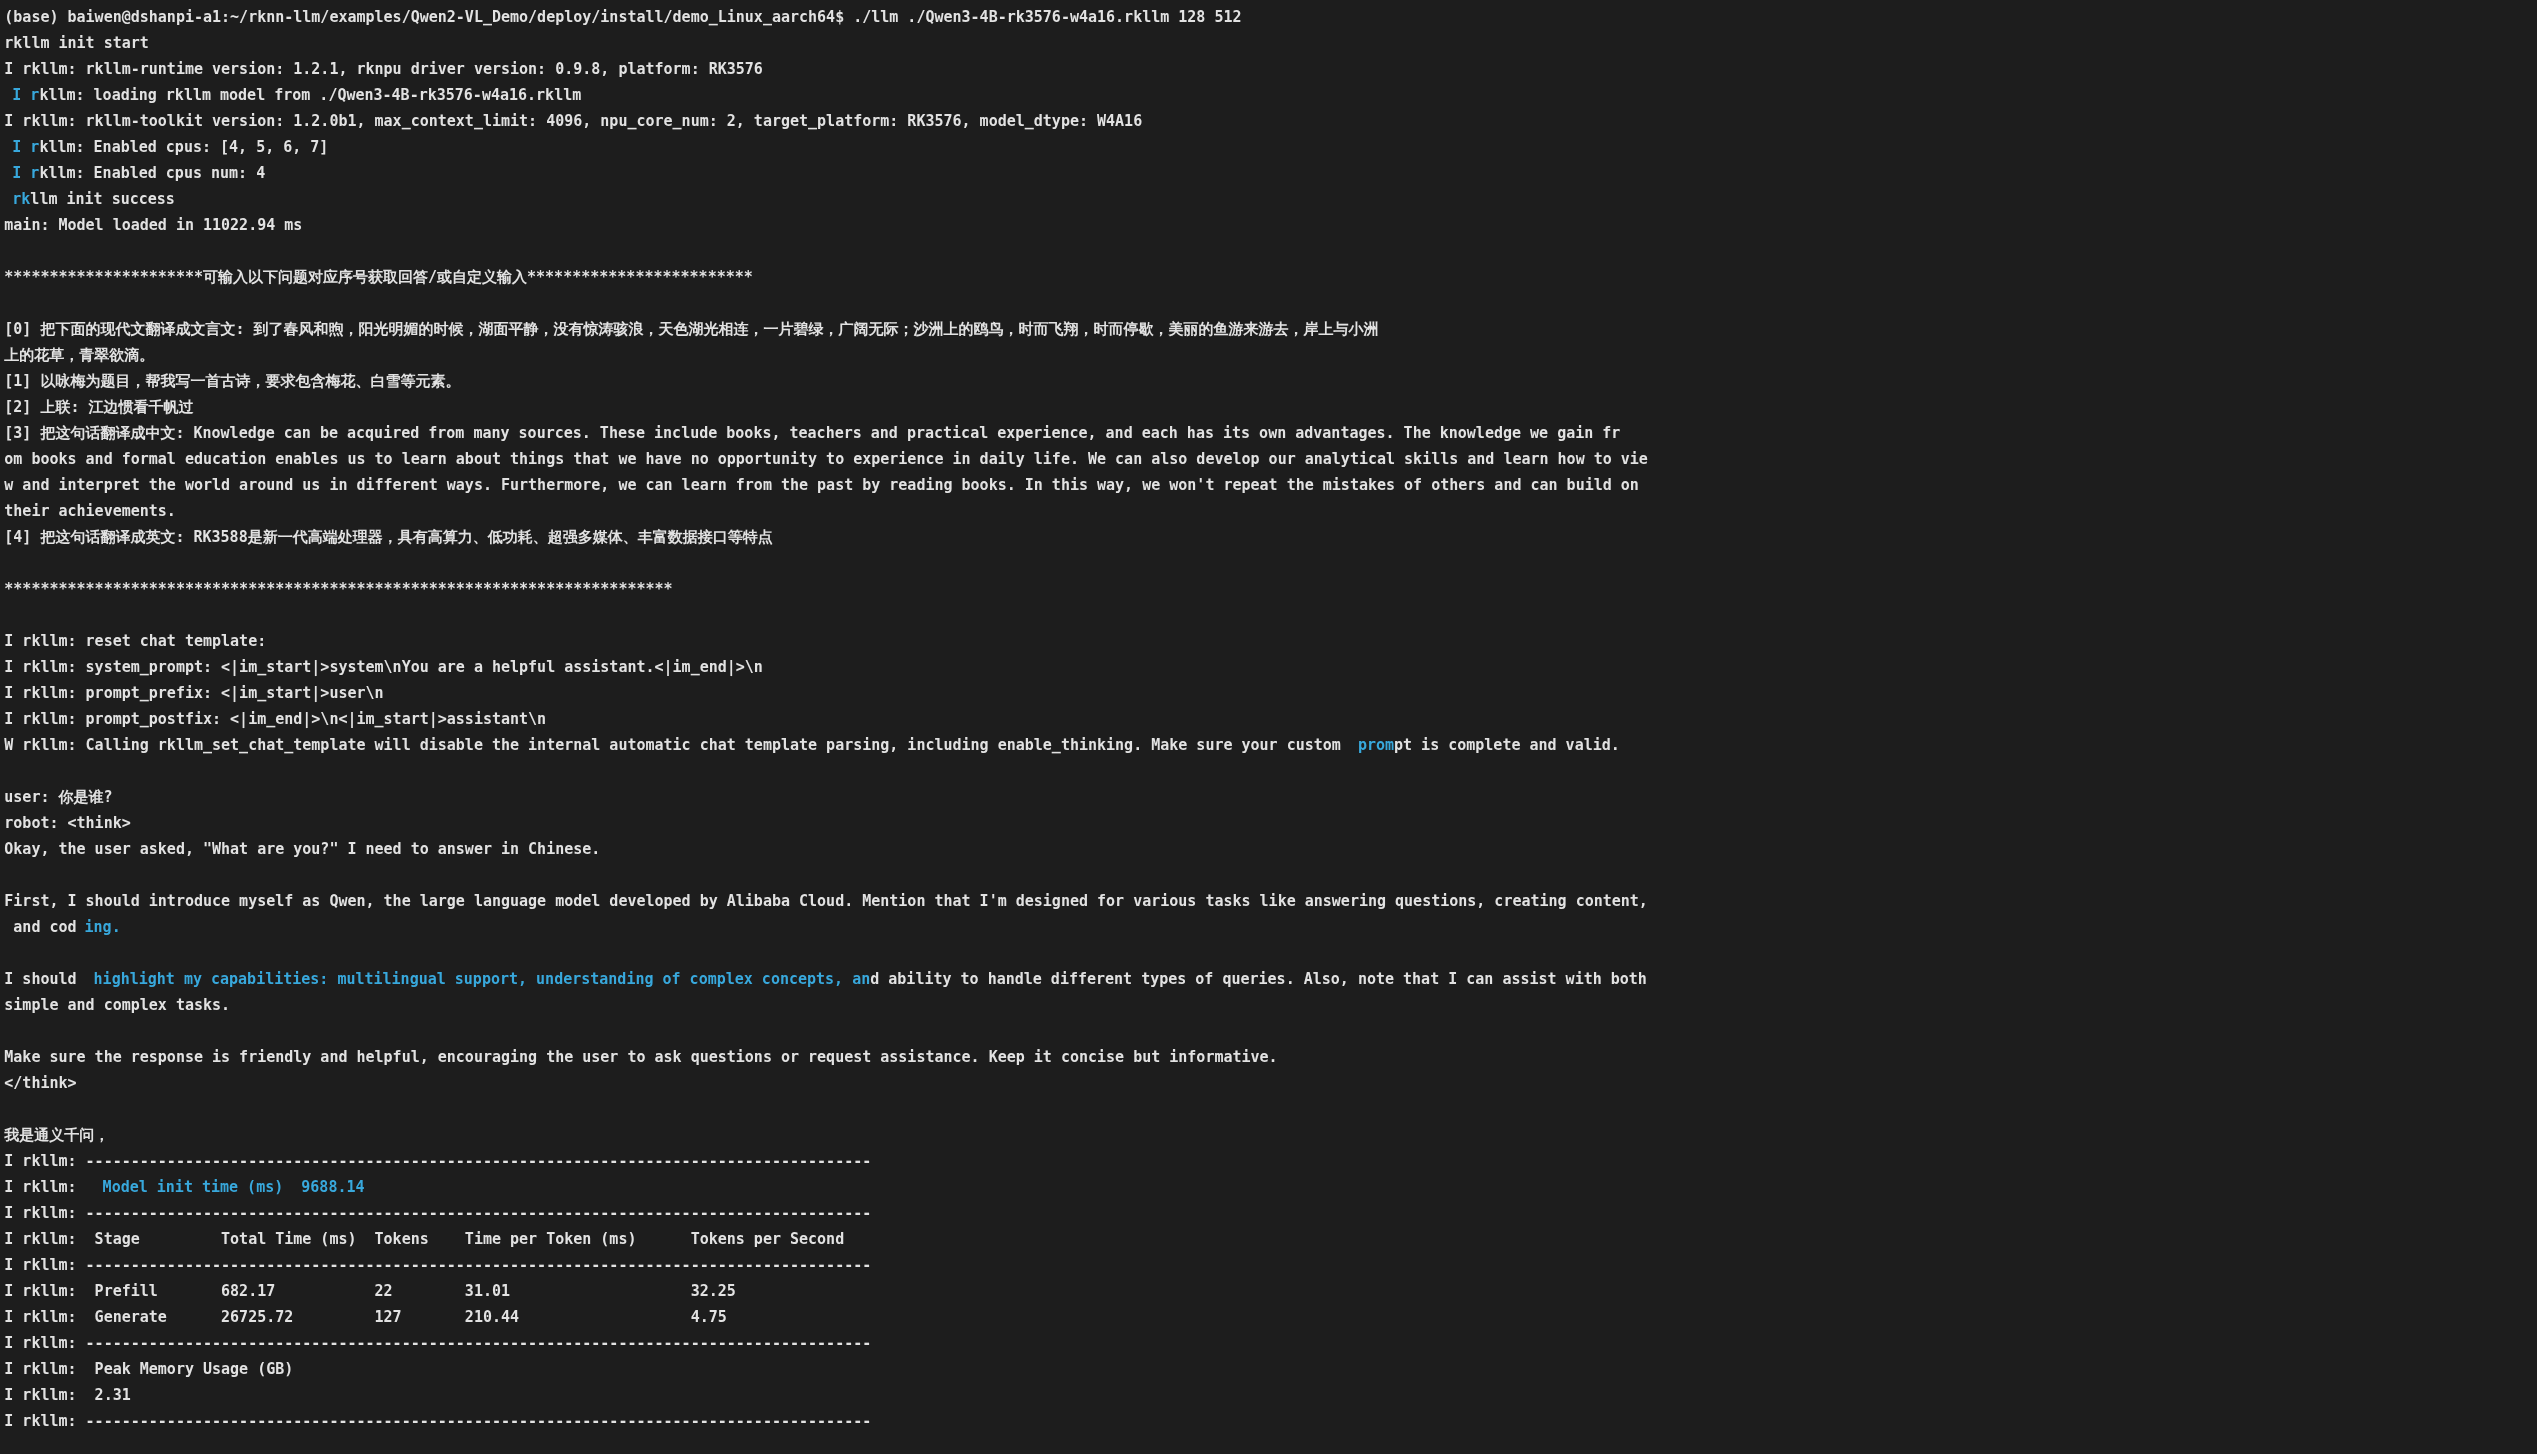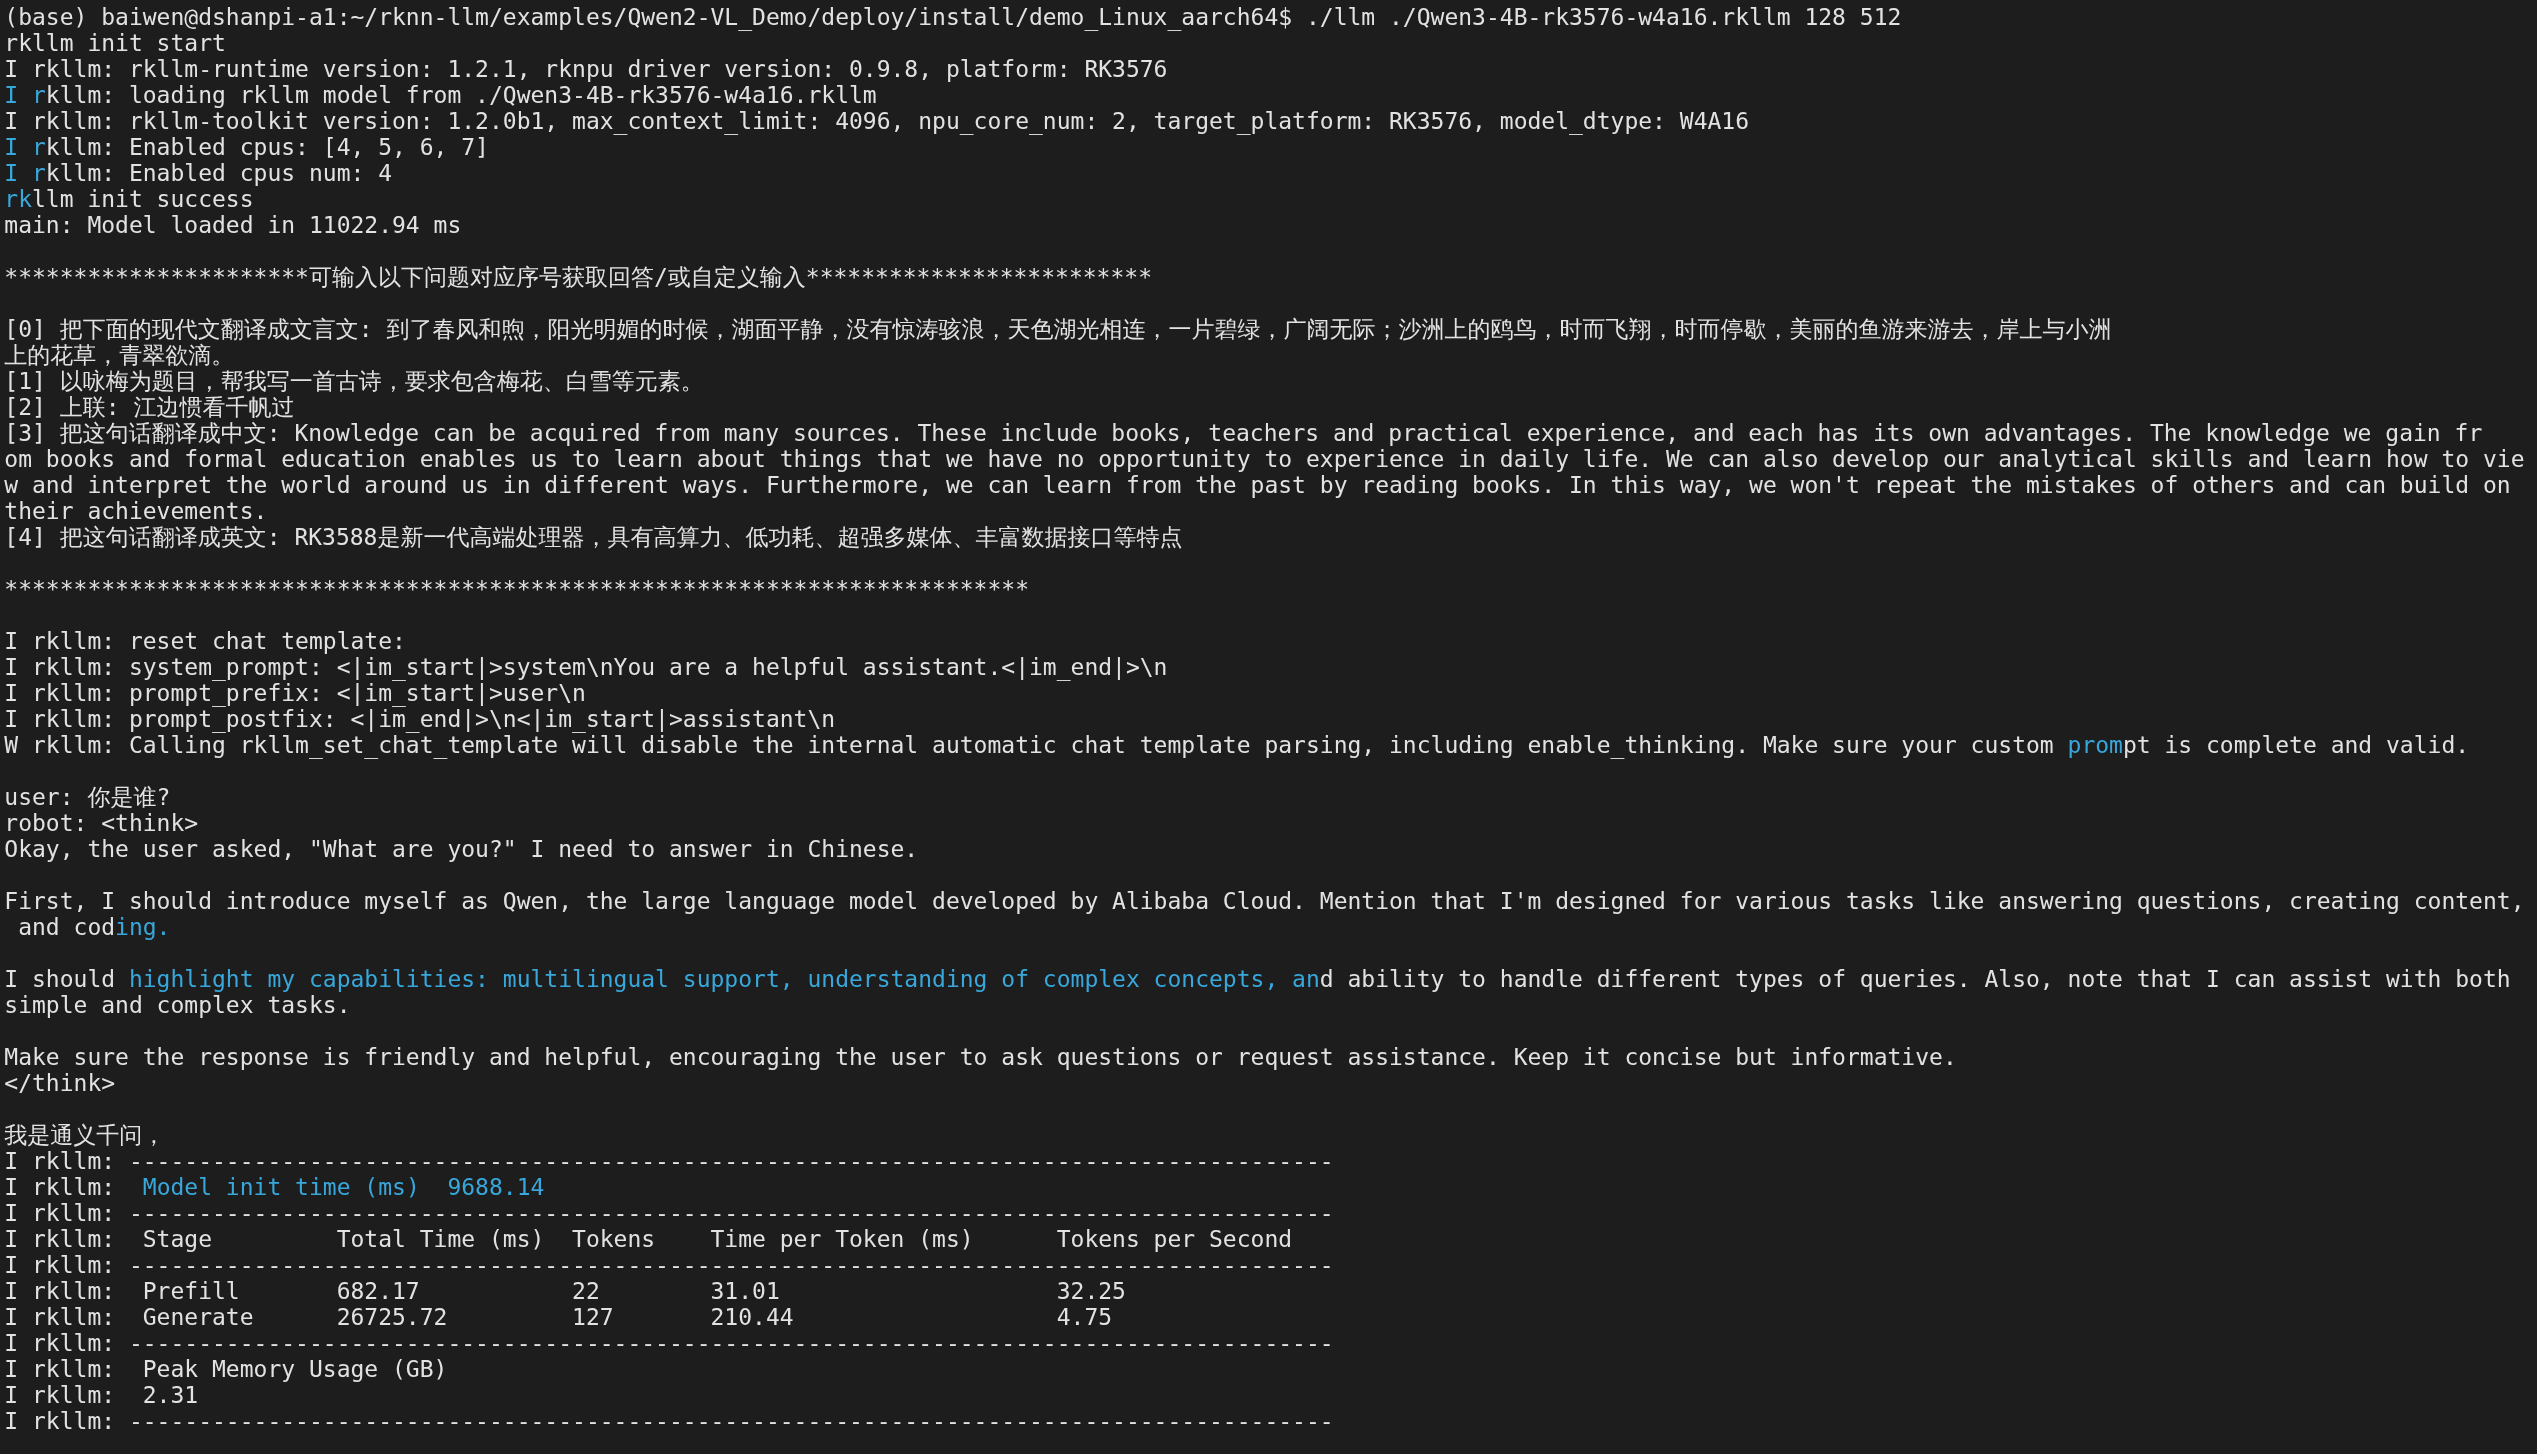--- a/index.html
+++ b/index.html
@@ -11,30 +11,32 @@
     height: 1455px;
     background: var(--bg, #1d1d1d);
     overflow: hidden;
   }
   .terminal {
     box-sizing: border-box;
     width: 100%;
     height: 100%;
     padding: 4.3px 0 0 4.3px;
     font-family: "DejaVu Sans Mono", "Liberation Mono", monospace;
-    font-size: 23px;
+    font-size: 15px;
     line-height: 26px;
     color: var(--fg, #e2e2e2);
     white-space: pre;
+    font-weight: bold;
   }
   .terminal .line {
     height: 26px;
     white-space: pre;
   }
   .terminal .seg-cyan {
     color: var(--cyan, #38a8dc);
+    margin-left: 8px;
   }
 </style>
 </head>
 <body>
 
 <main class="terminal"><div class="line"><span class="seg-fg">(base) baiwen@dshanpi-a1:~/rknn-llm/examples/Qwen2-VL_Demo/deploy/install/demo_Linux_aarch64$ ./llm ./Qwen3-4B-rk3576-w4a16.rkllm 128 512</span></div><div class="line"><span class="seg-fg">rkllm init start</span></div><div class="line"><span class="seg-fg">I rkllm: rkllm-runtime version: 1.2.1, rknpu driver version: 0.9.8, platform: RK3576</span></div><div class="line"><span class="seg-cyan">I r</span><span class="seg-fg">kllm: loading rkllm model from ./Qwen3-4B-rk3576-w4a16.rkllm</span></div><div class="line"><span class="seg-fg">I rkllm: rkllm-toolkit version: 1.2.0b1, max_context_limit: 4096, npu_core_num: 2, target_platform: RK3576, model_dtype: W4A16</span></div><div class="line"><span class="seg-cyan">I r</span><span class="seg-fg">kllm: Enabled cpus: [4, 5, 6, 7]</span></div><div class="line"><span class="seg-cyan">I r</span><span class="seg-fg">kllm: Enabled cpus num: 4</span></div><div class="line"><span class="seg-cyan">rk</span><span class="seg-fg">llm init success</span></div><div class="line"><span class="seg-fg">main: Model loaded in 11022.94 ms</span></div><div class="line"></div><div class="line"><span class="seg-fg">**********************</span><span class="seg-fg">可输入以下问题对应序号获取回答/或自定义输入</span><span class="seg-fg">*************************</span></div><div class="line"></div><div class="line"><span class="seg-fg">[0] 把下面的现代文翻译成文言文: 到了春风和煦，阳光明媚的时候，湖面平静，没有惊涛骇浪，天色湖光相连，一片碧绿，广阔无际；沙洲上的鸥鸟，时而飞翔，时而停歇，美丽的鱼游来游去，岸上与小洲</span></div><div class="line"><span class="seg-fg">上的花草，青翠欲滴。</span></div><div class="line"><span class="seg-fg">[1] 以咏梅为题目，帮我写一首古诗，要求包含梅花、白雪等元素。</span></div><div class="line"><span class="seg-fg">[2] 上联: 江边惯看千帆过</span></div><div class="line"><span class="seg-fg">[3] 把这句话翻译成中文: Knowledge can be acquired from many sources. These include books, teachers and practical experience, and each has its own advantages. The knowledge we gain fr</span></div><div class="line"><span class="seg-fg">om books and formal education enables us to learn about things that we have no opportunity to experience in daily life. We can also develop our analytical skills and learn how to vie</span></div><div class="line"><span class="seg-fg">w and interpret the world around us in different ways. Furthermore, we can learn from the past by reading books. In this way, we won't repeat the mistakes of others and can build on</span></div><div class="line"><span class="seg-fg">their achievements.</span></div><div class="line"><span class="seg-fg">[4] 把这句话翻译成英文: RK3588是新一代高端处理器，具有高算力、低功耗、超强多媒体、丰富数据接口等特点</span></div><div class="line"></div><div class="line"><span class="seg-fg">**************************************************************************</span></div><div class="line"></div><div class="line"><span class="seg-fg">I rkllm: reset chat template:</span></div><div class="line"><span class="seg-fg">I rkllm: system_prompt: &lt;|im_start|&gt;system\nYou are a helpful assistant.&lt;|im_end|&gt;\n</span></div><div class="line"><span class="seg-fg">I rkllm: prompt_prefix: &lt;|im_start|&gt;user\n</span></div><div class="line"><span class="seg-fg">I rkllm: prompt_postfix: &lt;|im_end|&gt;\n&lt;|im_start|&gt;assistant\n</span></div><div class="line"><span class="seg-fg">W rkllm: Calling rkllm_set_chat_template will disable the internal automatic chat template parsing, including enable_thinking. Make sure your custom </span><span class="seg-cyan">prom</span><span class="seg-fg">pt is complete and valid.</span></div><div class="line"></div><div class="line"><span class="seg-fg">user: 你是谁?</span></div><div class="line"><span class="seg-fg">robot: &lt;think&gt;</span></div><div class="line"><span class="seg-fg">Okay, the user asked, "What are you?" I need to answer in Chinese.</span></div><div class="line"></div><div class="line"><span class="seg-fg">First, I should introduce myself as Qwen, the large language model developed by Alibaba Cloud. Mention that I'm designed for various tasks like answering questions, creating content,</span></div><div class="line"><span class="seg-fg"> and cod</span><span class="seg-cyan">ing.</span></div><div class="line"></div><div class="line"><span class="seg-fg">I should </span><span class="seg-cyan">highlight my capabilities: multilingual support, understanding of complex concepts, an</span><span class="seg-fg">d ability to handle different types of queries. Also, note that I can assist with both</span></div><div class="line"><span class="seg-fg">simple and complex tasks.</span></div><div class="line"></div><div class="line"><span class="seg-fg">Make sure the response is friendly and helpful, encouraging the user to ask questions or request assistance. Keep it concise but informative.</span></div><div class="line"><span class="seg-fg">&lt;/think&gt;</span></div><div class="line"></div><div class="line"><span class="seg-fg">我是通义千问，</span></div><div class="line"><span class="seg-fg">I rkllm: </span><span class="seg-fg">---------------------------------------------------------------------------------------</span></div><div class="line"><span class="seg-fg">I rkllm:  </span><span class="seg-cyan">Model init time (ms)  9688.14</span></div><div class="line"><span class="seg-fg">I rkllm: </span><span class="seg-fg">---------------------------------------------------------------------------------------</span></div><div class="line"><span class="seg-fg">I rkllm:  Stage         Total Time (ms)  Tokens    Time per Token (ms)      Tokens per Second</span></div><div class="line"><span class="seg-fg">I rkllm: </span><span class="seg-fg">---------------------------------------------------------------------------------------</span></div><div class="line"><span class="seg-fg">I rkllm:  Prefill       682.17           22        31.01                    32.25</span></div><div class="line"><span class="seg-fg">I rkllm:  Generate      26725.72         127       210.44                   4.75</span></div><div class="line"><span class="seg-fg">I rkllm: </span><span class="seg-fg">---------------------------------------------------------------------------------------</span></div><div class="line"><span class="seg-fg">I rkllm:  Peak Memory Usage (GB)</span></div><div class="line"><span class="seg-fg">I rkllm:  2.31</span></div><div class="line"><span class="seg-fg">I rkllm: </span><span class="seg-fg">---------------------------------------------------------------------------------------</span></div></main>
 
 
 </body></html>

